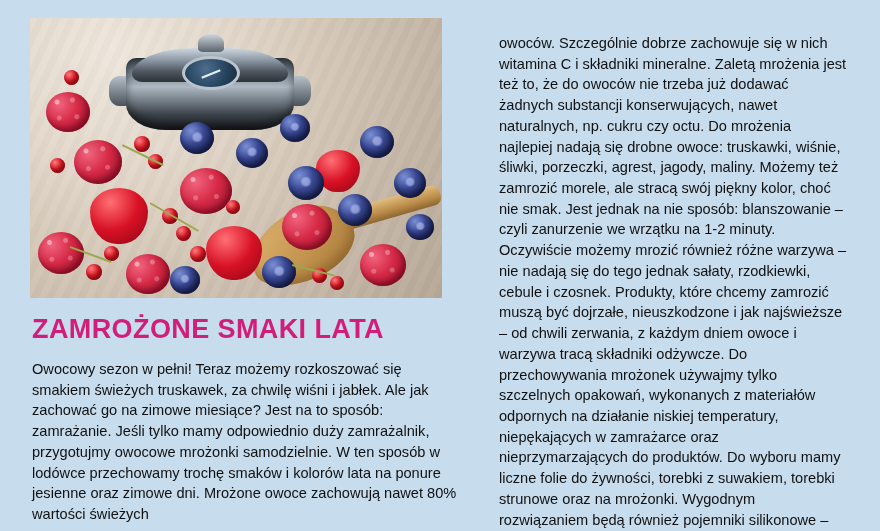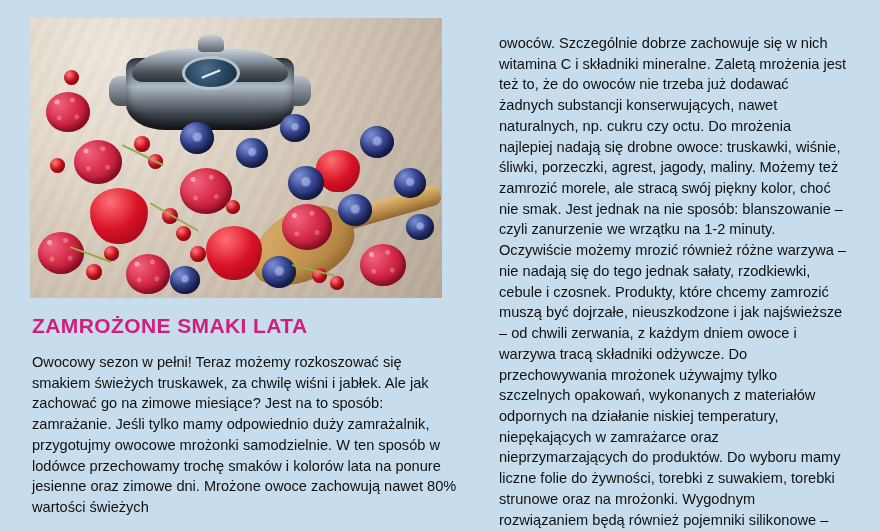--- a/index.html
+++ b/index.html
@@ -180,21 +180,21 @@
     position: absolute;
     background: #9aa84e;
     height: 2px;
     transform-origin: left center;
     border-radius: 2px;
   }
 
   
   .headline {
     color: #d21e7a;
-    font-size: 21px;
+    font-size: 27px;
     letter-spacing: .4px;
     margin: 16px 0 14px 2px;
   }
   .body-text {
     font-size: 14.6px;
     line-height: 1.42;
     color: #111;
     margin: 0 0 12px 2px;
   }
   .col-right .body-text {

